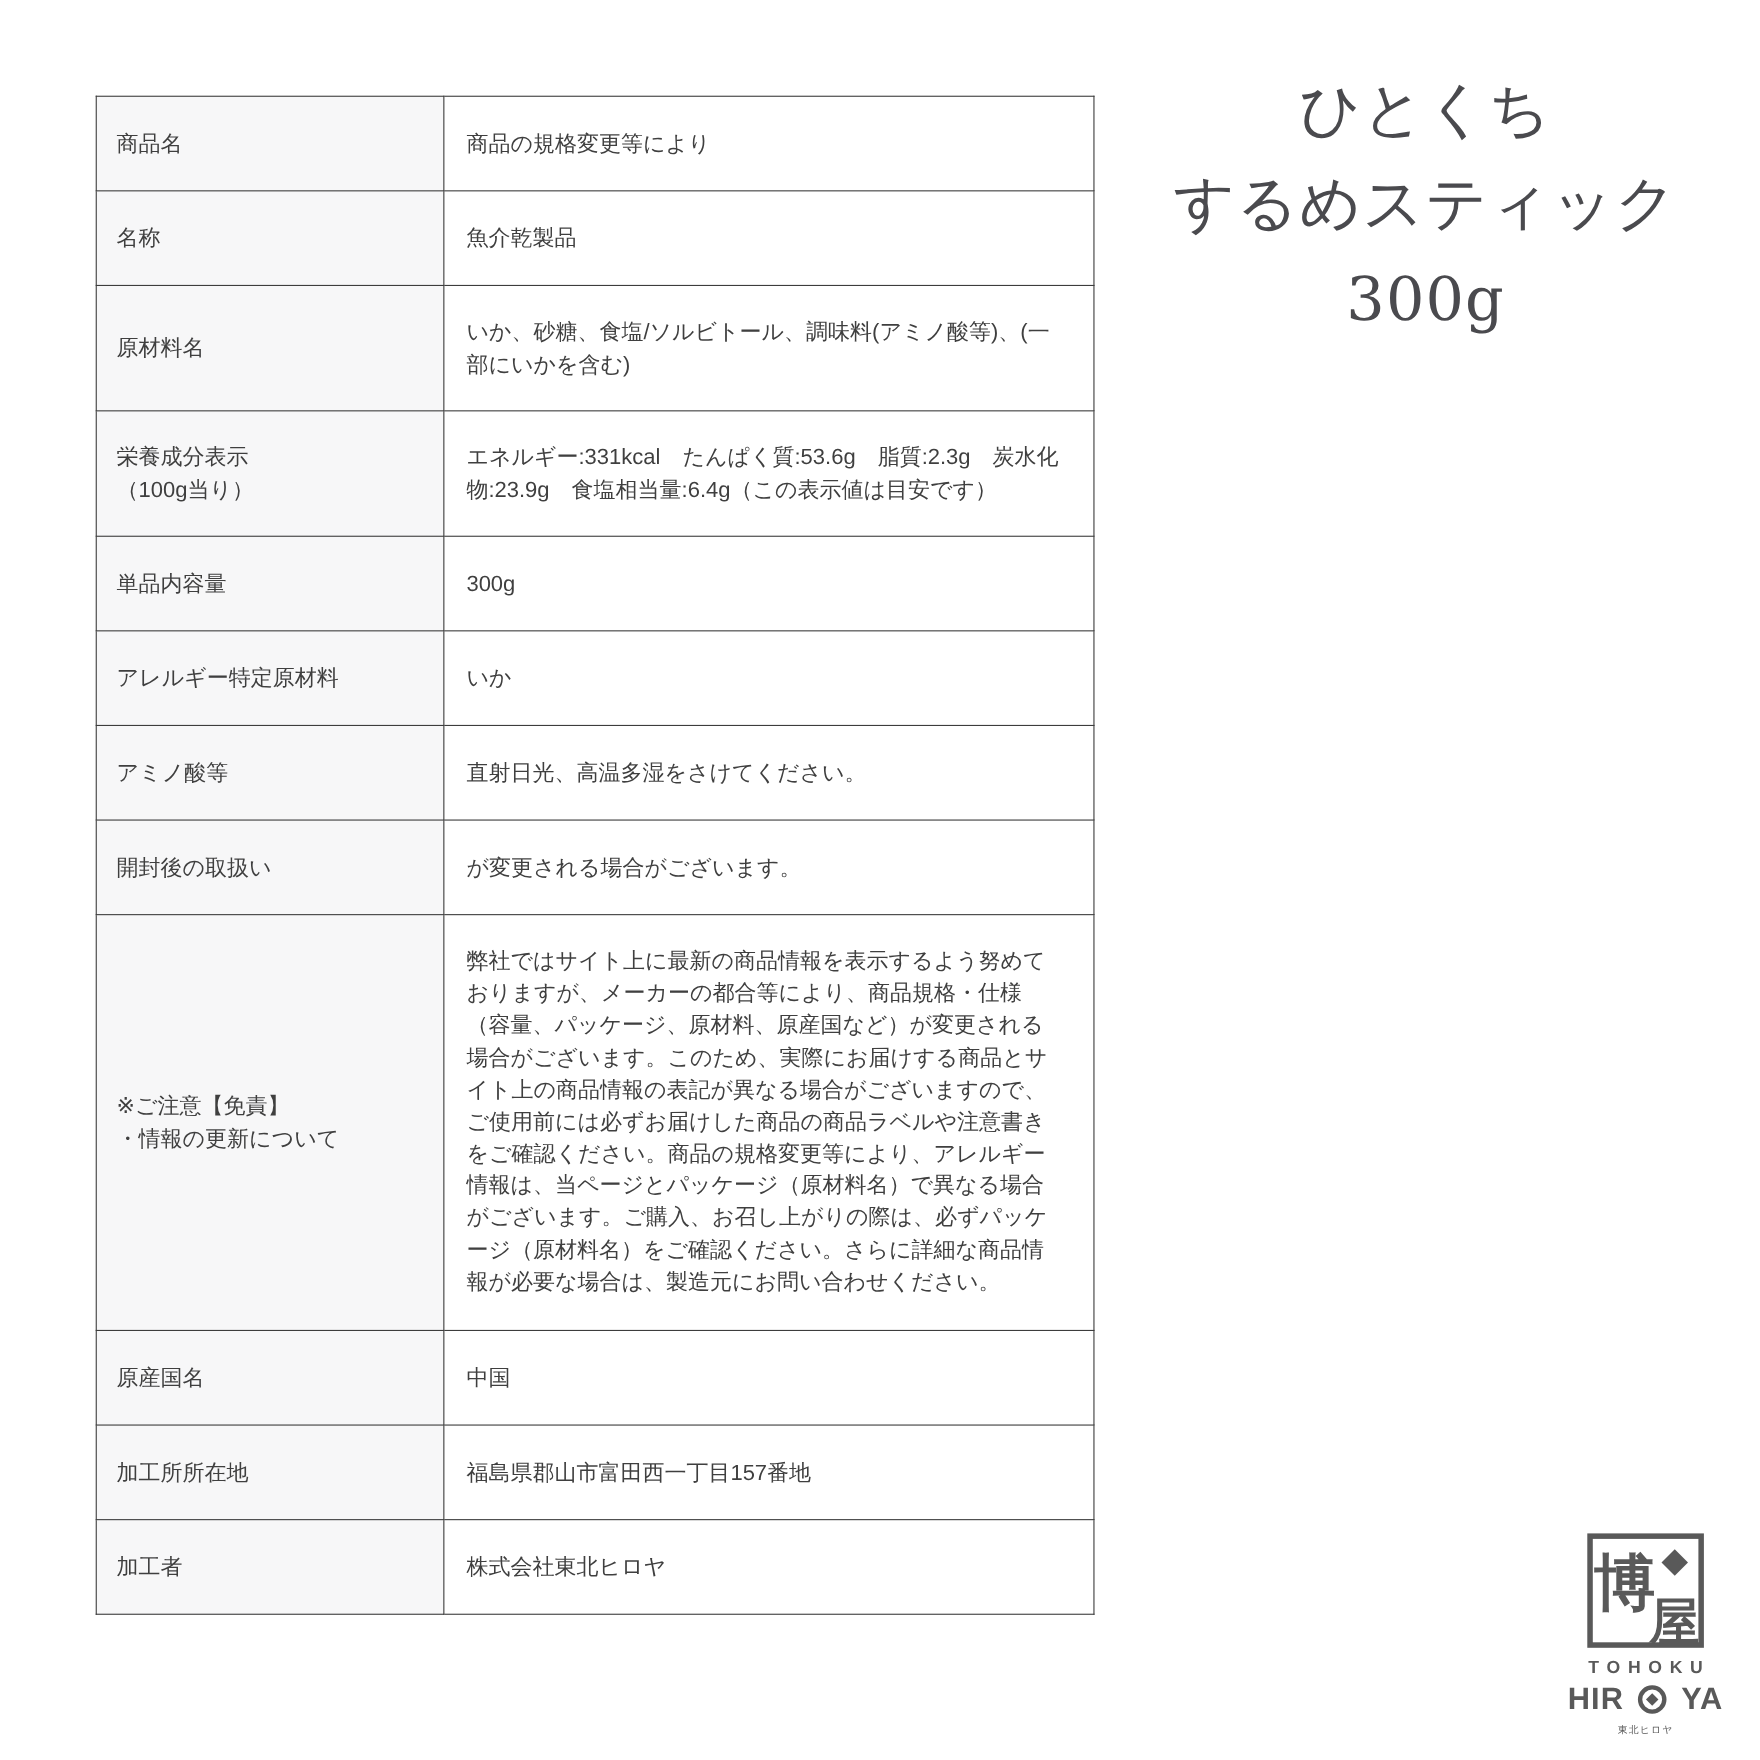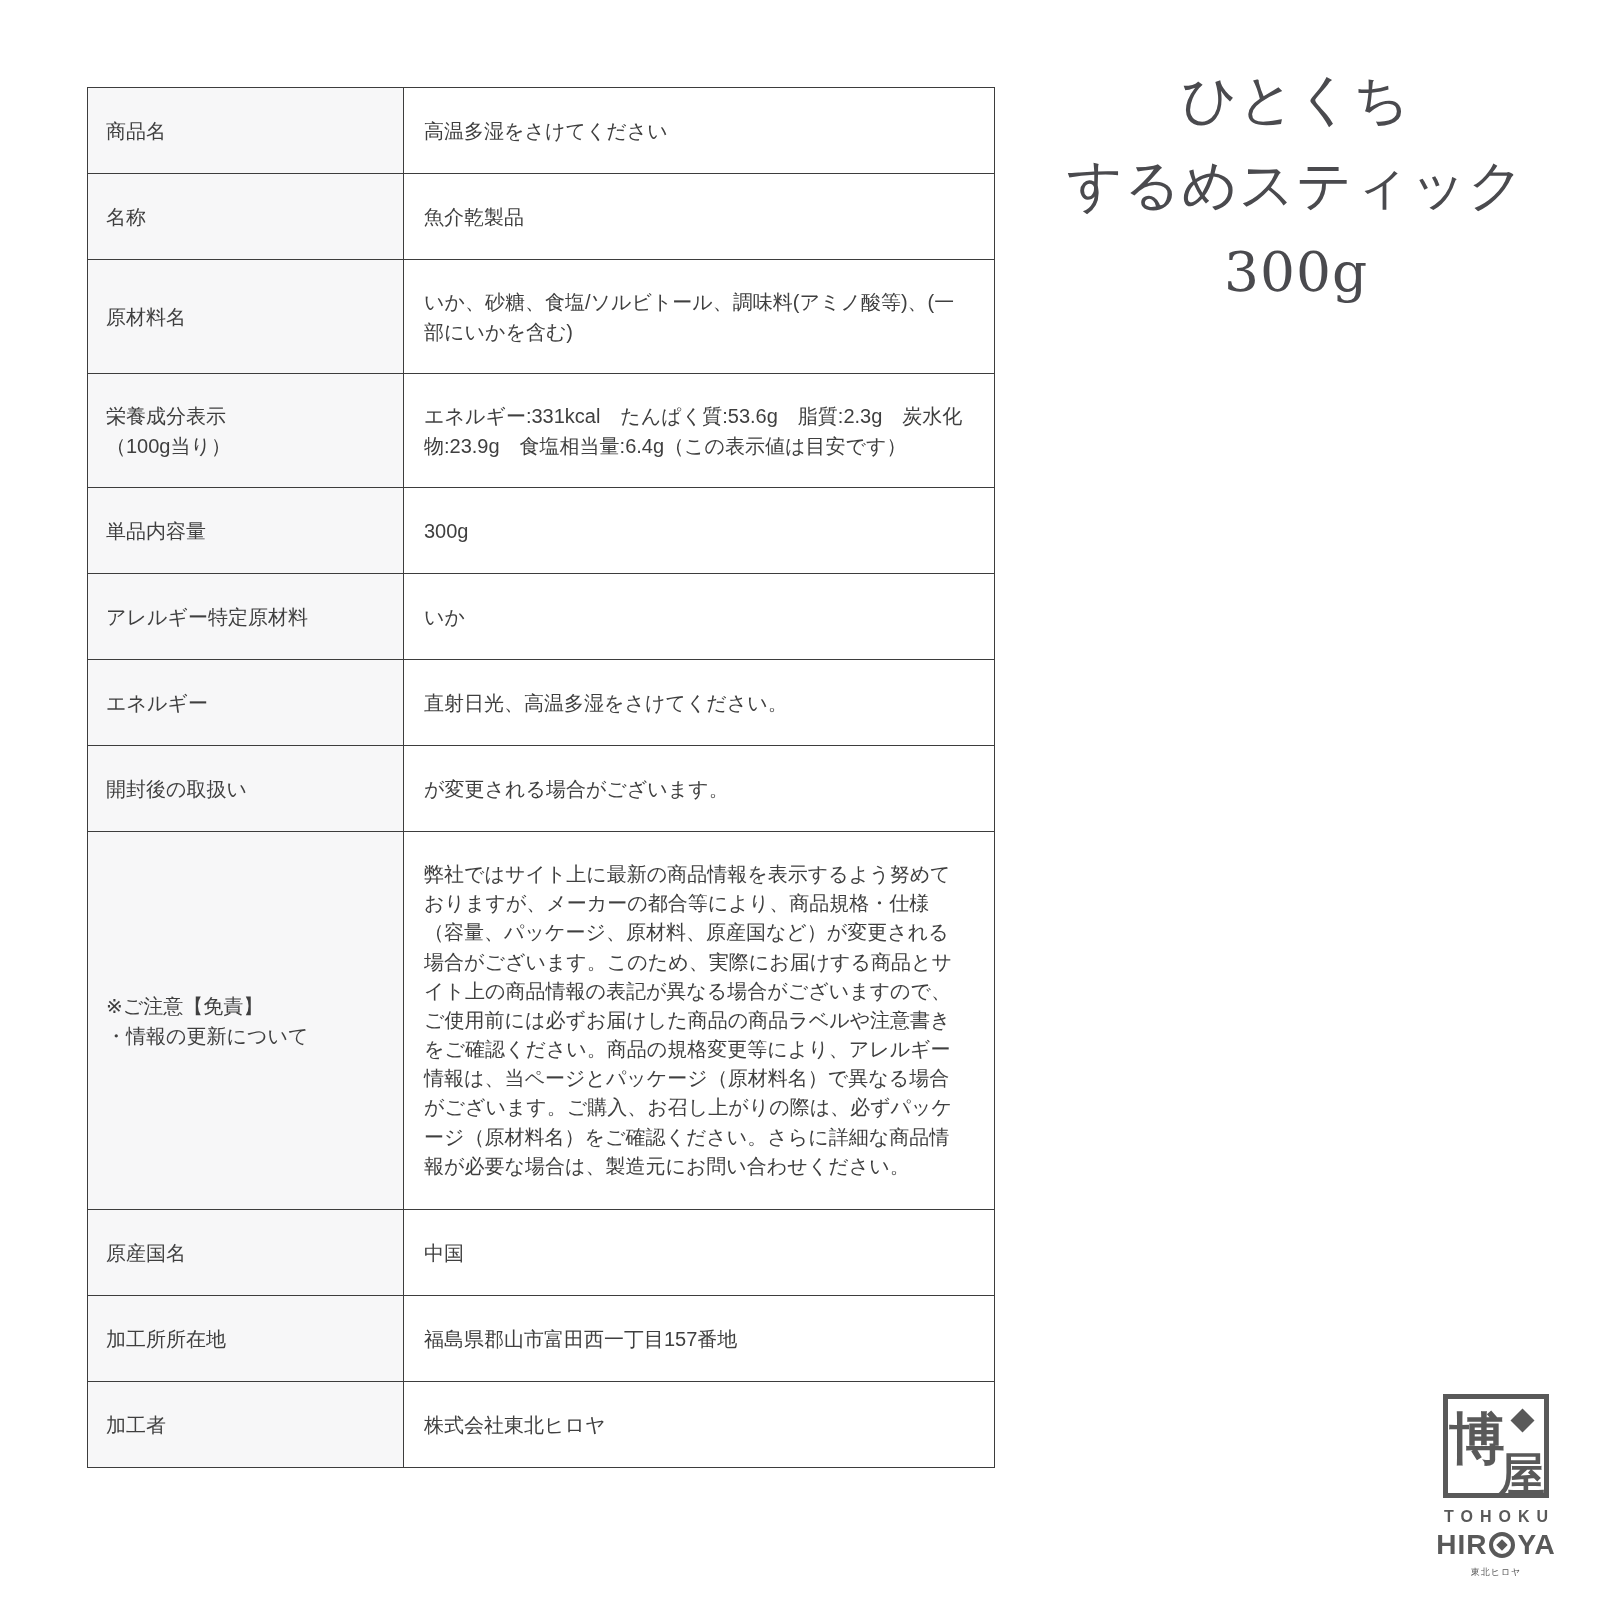--- a/index.html
+++ b/index.html
@@ -58,21 +58,21 @@
   .seal .dia{
     position:absolute;right:13px;top:13px;width:17px;height:17px;
     background:#595959;transform:rotate(45deg);
   }
   .brand-region{
     margin-top:10px;font-size:16px;font-weight:700;
     letter-spacing:7px;text-indent:7px;white-space:nowrap;
   }
   .brand-name{
     margin-top:3px;font-size:28px;font-weight:700;letter-spacing:1px;
-    display:flex;align-items:center;justify-content:center;gap:1px;
+    display:flex;align-items:center;justify-content:center;gap:12px;
     white-space:nowrap;
   }
   .o-coin{
     display:inline-block;width:18px;height:18px;
     border:4px solid #595959;border-radius:50%;position:relative;
     margin:0 1px;
   }
   .o-coin::after{
     content:"";position:absolute;left:50%;top:50%;
     width:8px;height:8px;margin:-4px 0 0 -4px;
@@ -80,21 +80,21 @@
   }
   .brand-caption{margin-top:5px;font-size:9px;letter-spacing:1px;}
 </style>
 </head>
 <body>
 
 <table class="info">
   <tbody>
     <tr class="std">
       <td class="lbl">商品名</td>
-      <td class="val">高温多湿をさけてください</td>
+      <td class="val">商品の規格変更等により</td>
     </tr>
     <tr class="std">
       <td class="lbl">名称</td>
       <td class="val">魚介乾製品</td>
     </tr>
     <tr class="tall">
       <td class="lbl">原材料名</td>
       <td class="val">いか、砂糖、食塩/ソルビトール、調味料(アミノ酸等)、(一部にいかを含む)</td>
     </tr>
     <tr class="tall">
@@ -104,21 +104,21 @@
     </tr>
     <tr class="std">
       <td class="lbl">単品内容量</td>
       <td class="val">300g</td>
     </tr>
     <tr class="std">
       <td class="lbl">アレルギー特定原材料</td>
       <td class="val">いか</td>
     </tr>
     <tr class="std">
-      <td class="lbl">エネルギー</td>
+      <td class="lbl">アミノ酸等</td>
       <td class="val">直射日光、高温多湿をさけてください。</td>
     </tr>
     <tr class="std">
       <td class="lbl">開封後の取扱い</td>
       <td class="val">が変更される場合がございます。</td>
     </tr>
     <tr class="xtall">
       <td class="lbl">※ご注意【免責】
 ・情報の更新について</td>
       <td class="val">弊社ではサイト上に最新の商品情報を表示するよう努めておりますが、メーカーの都合等により、商品規格・仕様（容量、パッケージ、原材料、原産国など）が変更される場合がございます。このため、実際にお届けする商品とサイト上の商品情報の表記が異なる場合がございますので、ご使用前には必ずお届けした商品の商品ラベルや注意書きをご確認ください。商品の規格変更等により、アレルギー情報は、当ページとパッケージ（原材料名）で異なる場合がございます。ご購入、お召し上がりの際は、必ずパッケージ（原材料名）をご確認ください。さらに詳細な商品情報が必要な場合は、製造元にお問い合わせください。</td>

